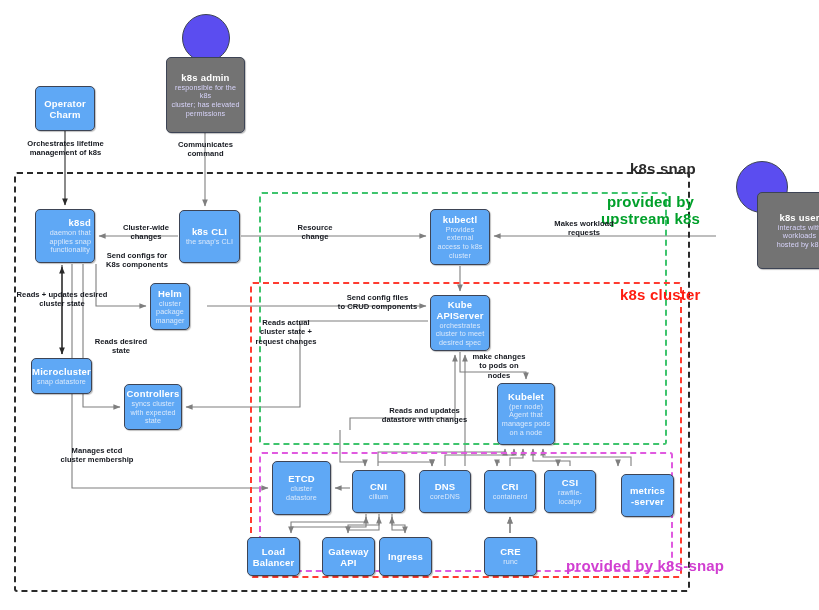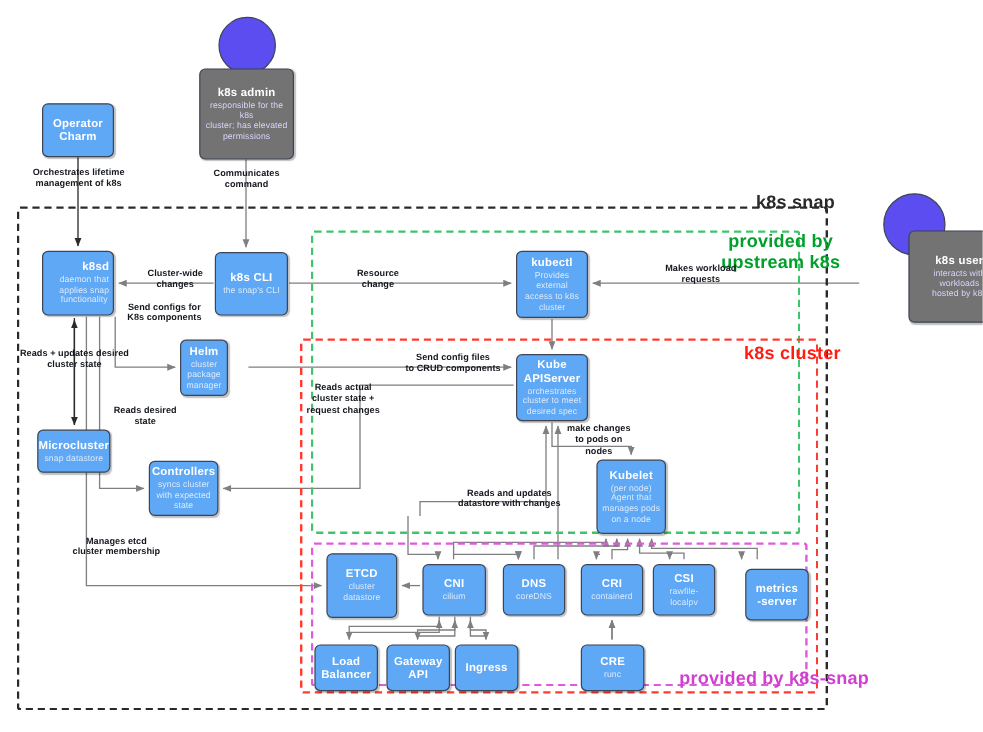--- a/index.html
+++ b/index.html
@@ -246,21 +246,21 @@
         <div class="ttl">CRI</div>
         <div class="sub">containerd</div>
       </div>
       <div class="node blue" style="left: 544px; top: 470px; width: 52px; height: 43px;">
         <div class="ttl">CSI</div>
         <div class="sub">rawfile-localpv</div>
       </div>
       <div class="node blue" style="left: 605px; top: 474px; width: 53px; height: 43px; margin-left: 16px;">
         <div class="ttl">metrics<br>-server</div>
       </div>
-      <div class="node blue" style="left: 262px; top: 537px; width: 53px; height: 39px;">
+      <div class="node blue" style="left: 247px; top: 537px; width: 53px; height: 39px;">
         <div class="ttl">Load<br>Balancer</div>
       </div>
       <div class="node blue" style="left: 322px; top: 537px; width: 53px; height: 39px;">
         <div class="ttl">Gateway<br>API</div>
       </div>
       <div class="node blue" style="left: 379px; top: 537px; width: 53px; height: 39px;">
         <div class="ttl">Ingress</div>
       </div>
       <div class="node blue" style="left: 484px; top: 537px; width: 53px; height: 39px;">
         <div class="ttl">CRE</div>

